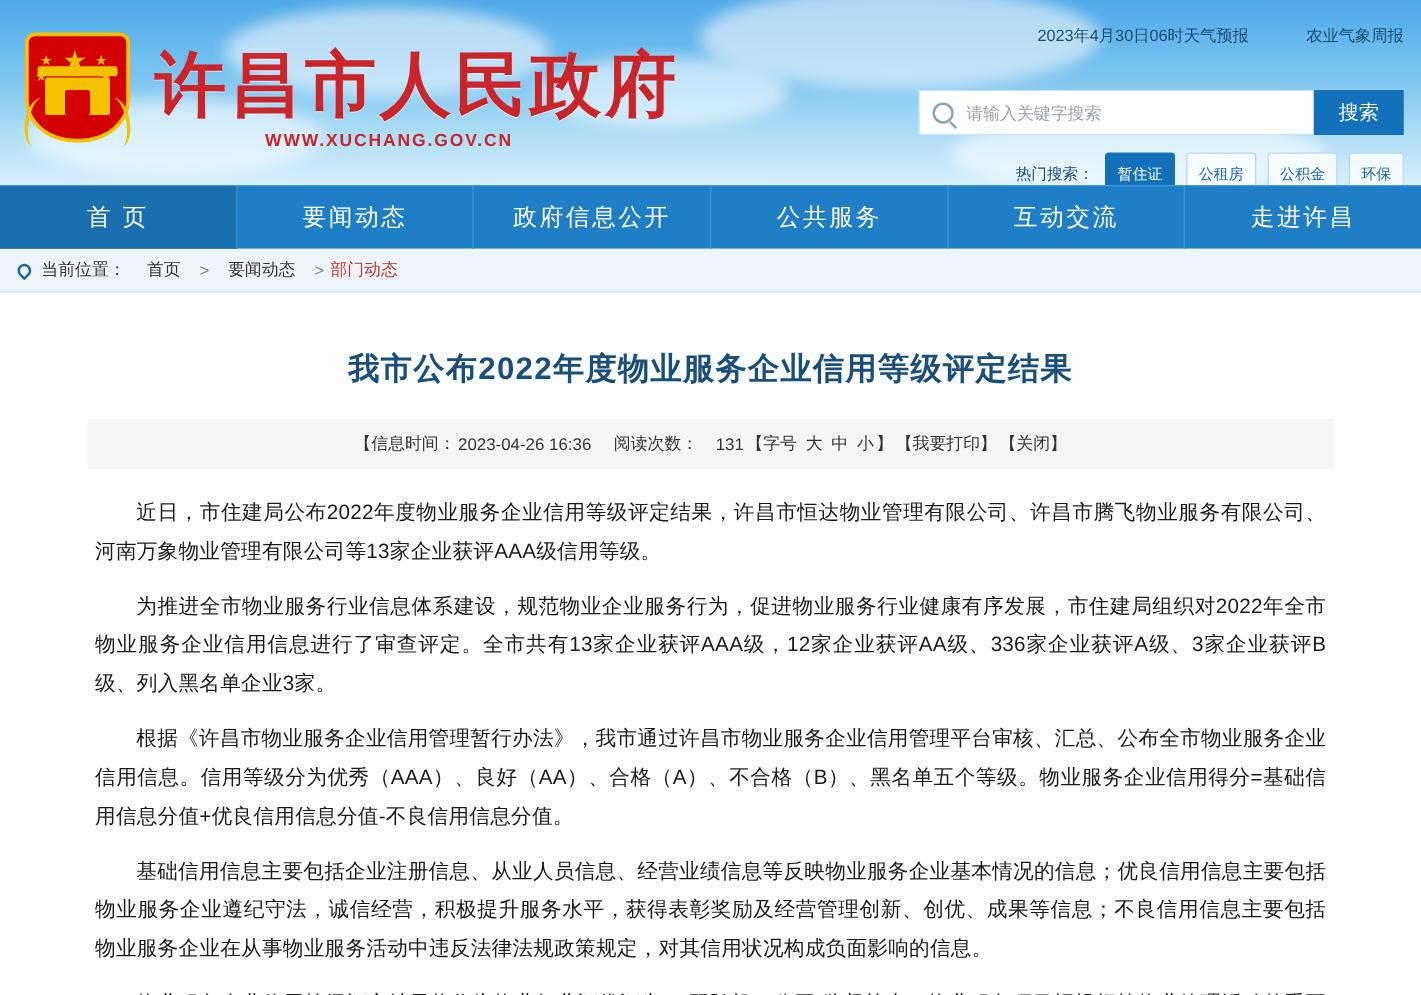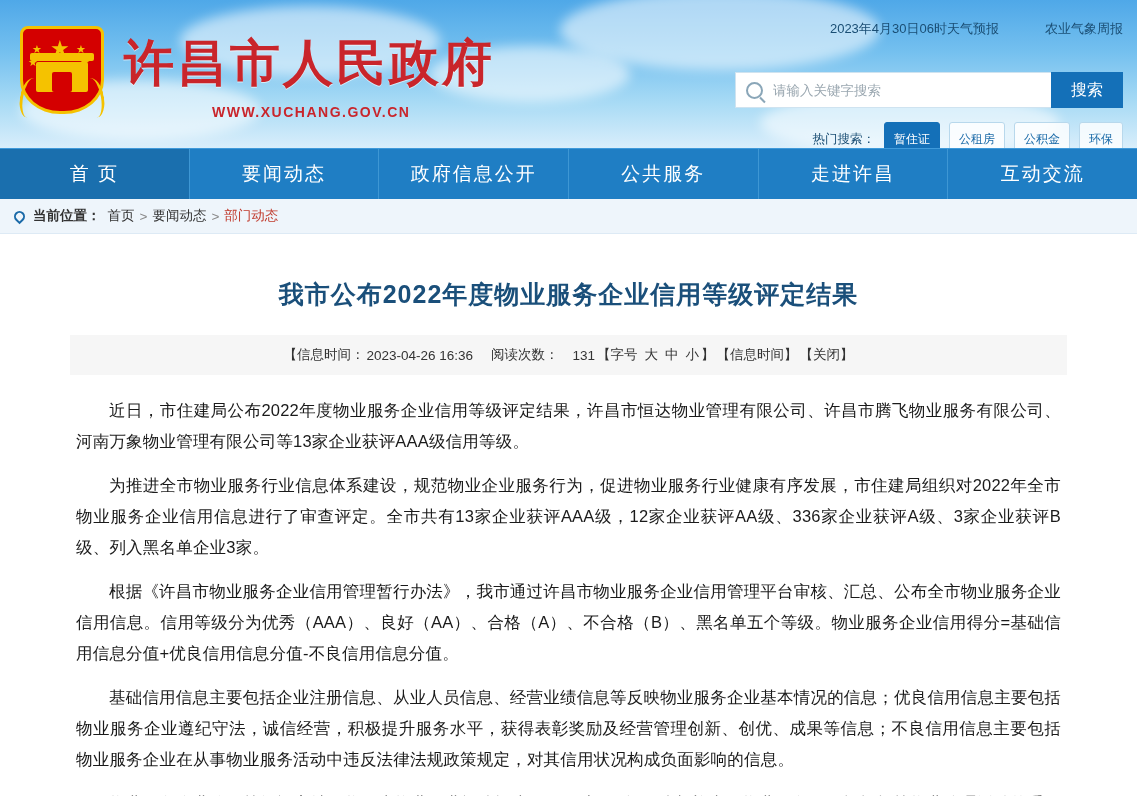--- a/index.html
+++ b/index.html
@@ -99,21 +99,21 @@
     border-radius: 60%;
   }
   .emblem .wheat-l { left: 6px; transform: rotate(10deg); }
   .emblem .wheat-r { right: 6px; transform: rotate(-10deg) scaleX(-1); }
 
   .site-title {
     position: absolute;
     left: 124px;
     top: 30px;
     font-family: "DejaVu Sans", sans-serif;
-    font-size: 50px;
+    font-size: 57px;
     font-weight: bold;
     color: #c9252b;
     letter-spacing: 3px;
     text-shadow: 0 1px 0 rgba(255,255,255,0.6);
   }
   .site-url {
     position: absolute;
     left: 180px;
     top: 104px;
     font-size: 14px;
@@ -239,22 +239,22 @@
     border-bottom: 1px solid #ddeaf5;
   }
   .pin-icon {
     width: 11px; height: 11px;
     border: 2px solid #1a6aa8;
     border-radius: 50% 50% 50% 0;
     transform: rotate(-45deg);
     margin-right: 8px;
     box-sizing: border-box;
   }
-  .bc-label { font-weight: bold; margin-right: 4px; }
-  .bc-link { color: #333; margin: 0 3px; cursor: pointer; }
+  .bc-label { font-weight: normal; margin-right: 4px; }
+  .bc-link { color: #333; margin: 0 13px; cursor: pointer; }
   .bc-sep { color: #888; margin: 0 2px; }
   .bc-current { color: #c0392b; margin-left: 3px; }
 
   
   .content {
     width: 1057px;
     margin: 0 auto;
     padding-top: 30px;
     position: relative;
   }
@@ -338,22 +338,22 @@
       <span class="hot-tag">环保</span>
     </div>
   </div>
 </div>
 
 <div class="nav">
   <div class="nav-item active">首 页</div>
   <div class="nav-item">要闻动态</div>
   <div class="nav-item">政府信息公开</div>
   <div class="nav-item">公共服务</div>
+  <div class="nav-item">互动交流</div>
   <div class="nav-item">走进许昌</div>
-  <div class="nav-item">互动交流</div>
 </div>
 
 <div class="breadcrumb">
   <span class="pin-icon"></span>
   <span class="bc-label">当前位置：</span>
   <span class="bc-link">首页</span>
   <span class="bc-sep">&gt;</span>
   <span class="bc-link">要闻动态</span>
   <span class="bc-sep">&gt;</span>
   <span class="bc-current">部门动态</span>
@@ -367,21 +367,21 @@
     <span>2023-04-26 16:36</span>
     <span style="width:14px;display:inline-block"></span>
     <span>阅读次数：</span>
     <span style="width:10px;display:inline-block"></span>
     <span>131</span>
     <span>【字号</span>
     <span class="meta-link" style="margin-left:6px">大</span>
     <span class="meta-link" style="margin-left:6px">中</span>
     <span class="meta-link" style="margin-left:6px">小</span>
     <span>】</span>
-    <span class="meta-link">【信息时间】</span>
+    <span class="meta-link">【我要打印】</span>
     <span class="meta-link">【关闭】</span>
   </div>
 
   <div class="article-body">
     <p>近日，市住建局公布2022年度物业服务企业信用等级评定结果，许昌市恒达物业管理有限公司、许昌市腾飞物业服务有限公司、河南万象物业管理有限公司等13家企业获评AAA级信用等级。</p>
     <p>为推进全市物业服务行业信息体系建设，规范物业企业服务行为，促进物业服务行业健康有序发展，市住建局组织对2022年全市物业服务企业信用信息进行了审查评定。全市共有13家企业获评AAA级，12家企业获评AA级、336家企业获评A级、3家企业获评B级、列入黑名单企业3家。</p>
     <p>根据《许昌市物业服务企业信用管理暂行办法》，我市通过许昌市物业服务企业信用管理平台审核、汇总、公布全市物业服务企业信用信息。信用等级分为优秀（AAA）、良好（AA）、合格（A）、不合格（B）、黑名单五个等级。物业服务企业信用得分=基础信用信息分值+优良信用信息分值-不良信用信息分值。</p>
     <p>基础信用信息主要包括企业注册信息、从业人员信息、经营业绩信息等反映物业服务企业基本情况的信息；优良信用信息主要包括物业服务企业遵纪守法，诚信经营，积极提升服务水平，获得表彰奖励及经营管理创新、创优、成果等信息；不良信用信息主要包括物业服务企业在从事物业服务活动中违反法律法规政策规定，对其信用状况构成负面影响的信息。</p>
     <p>物业服务企业信用等级评定结果将作为物业行业评优评先、“双随机一公开”监督检查、物业服务项目招投标等物业管理活动的重要依据。同时，评定结果将同步至许昌市公共信用信息平台，形成政府监管、行业自律、社会监督的有效约束机制。</p>
 

